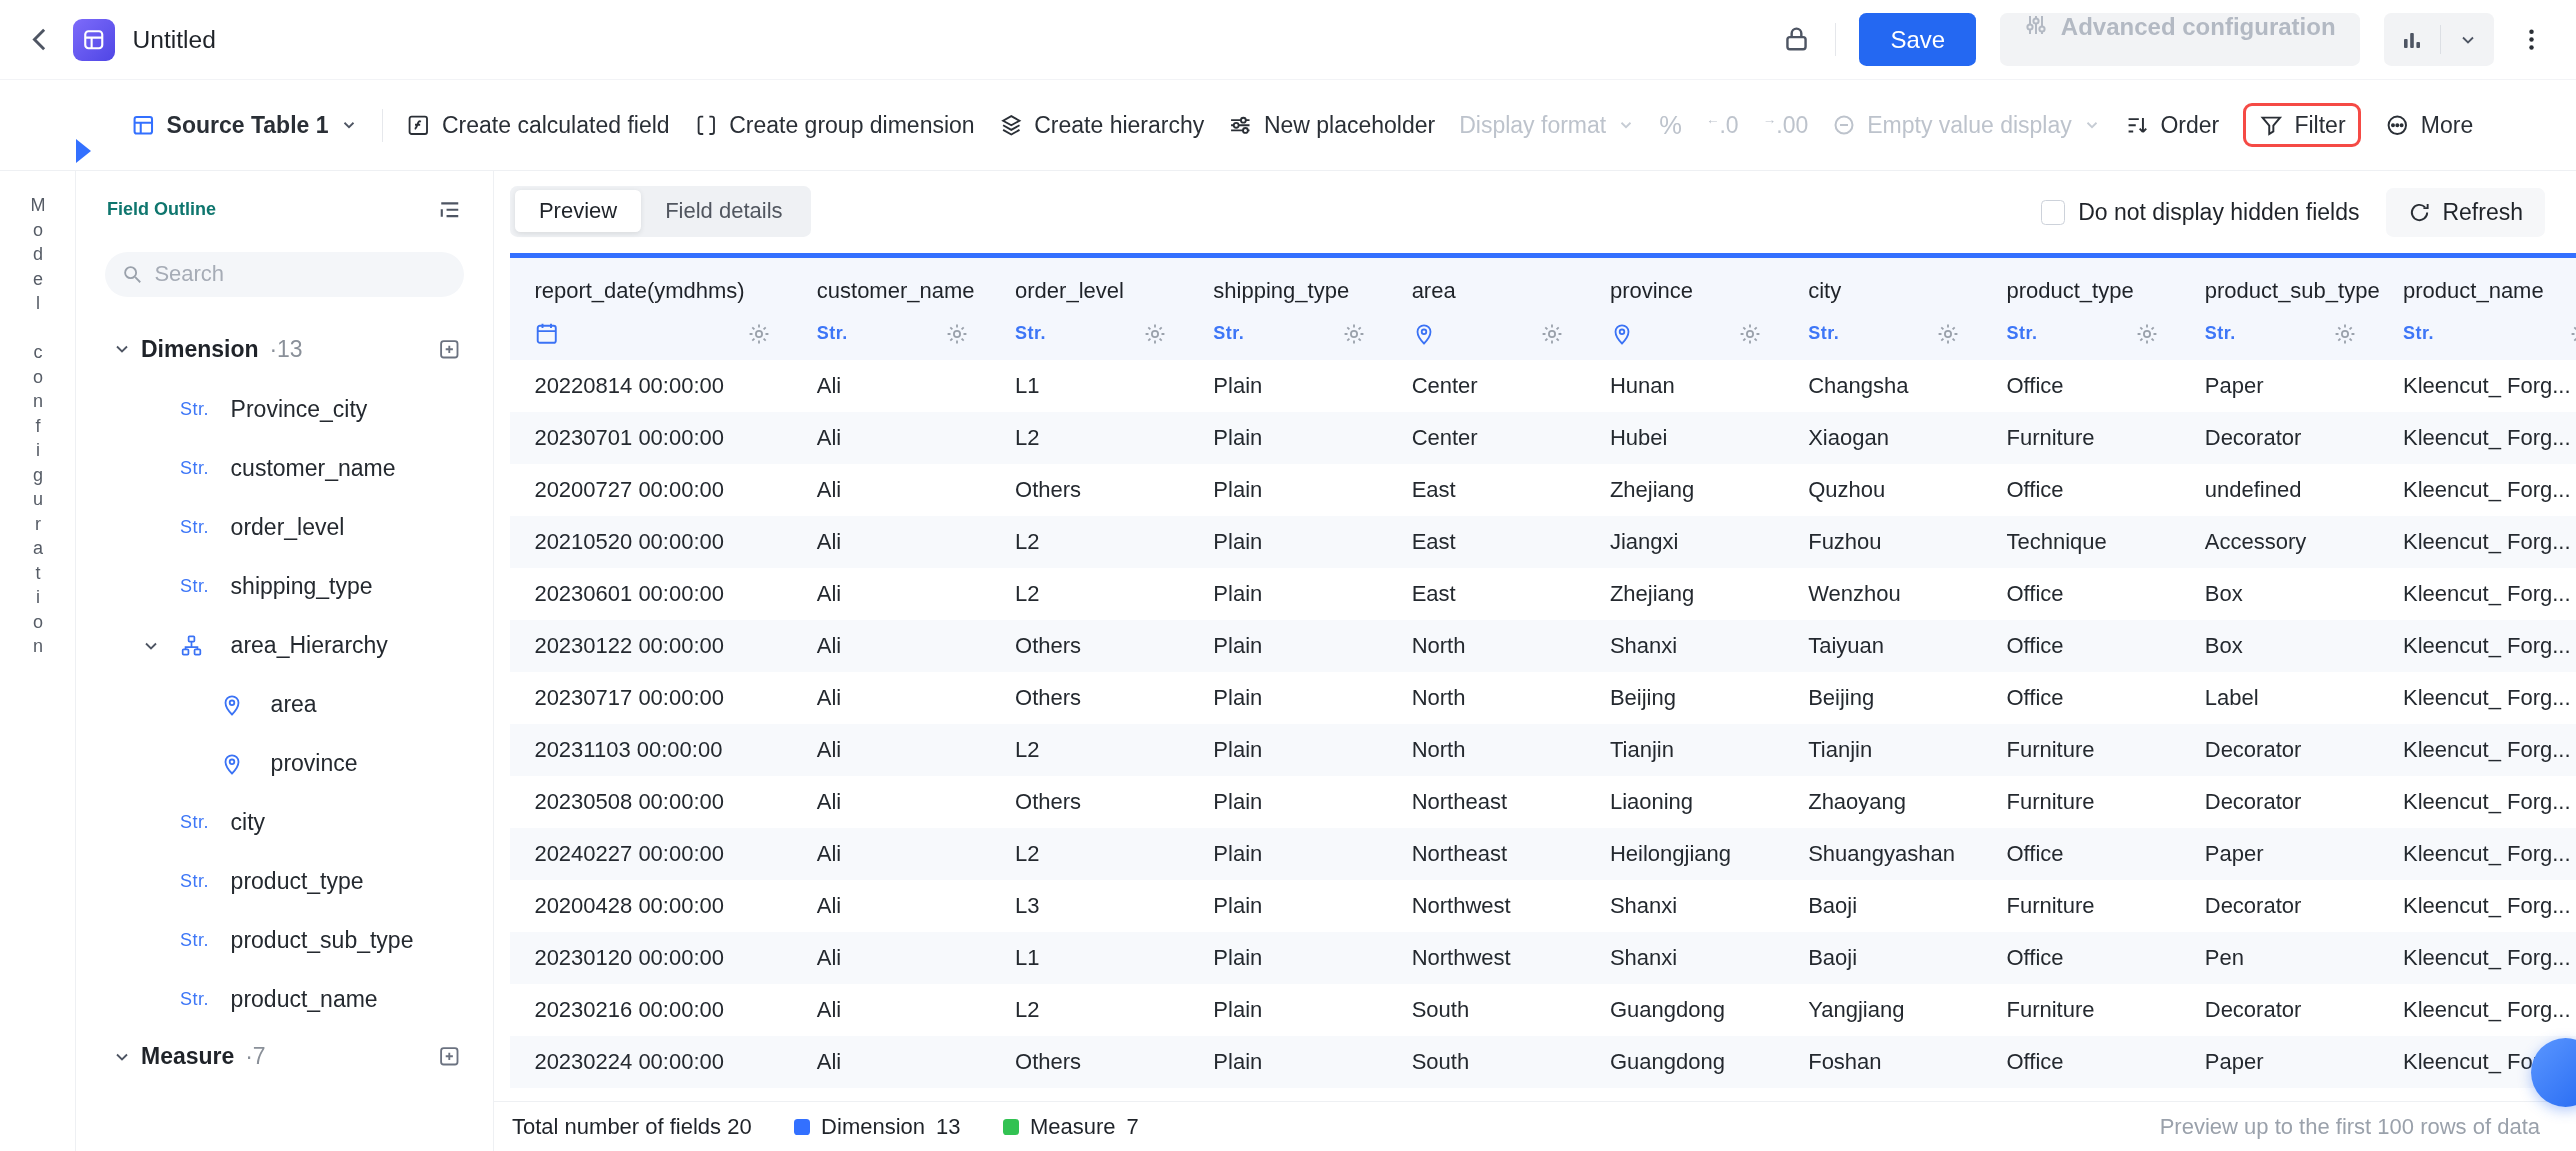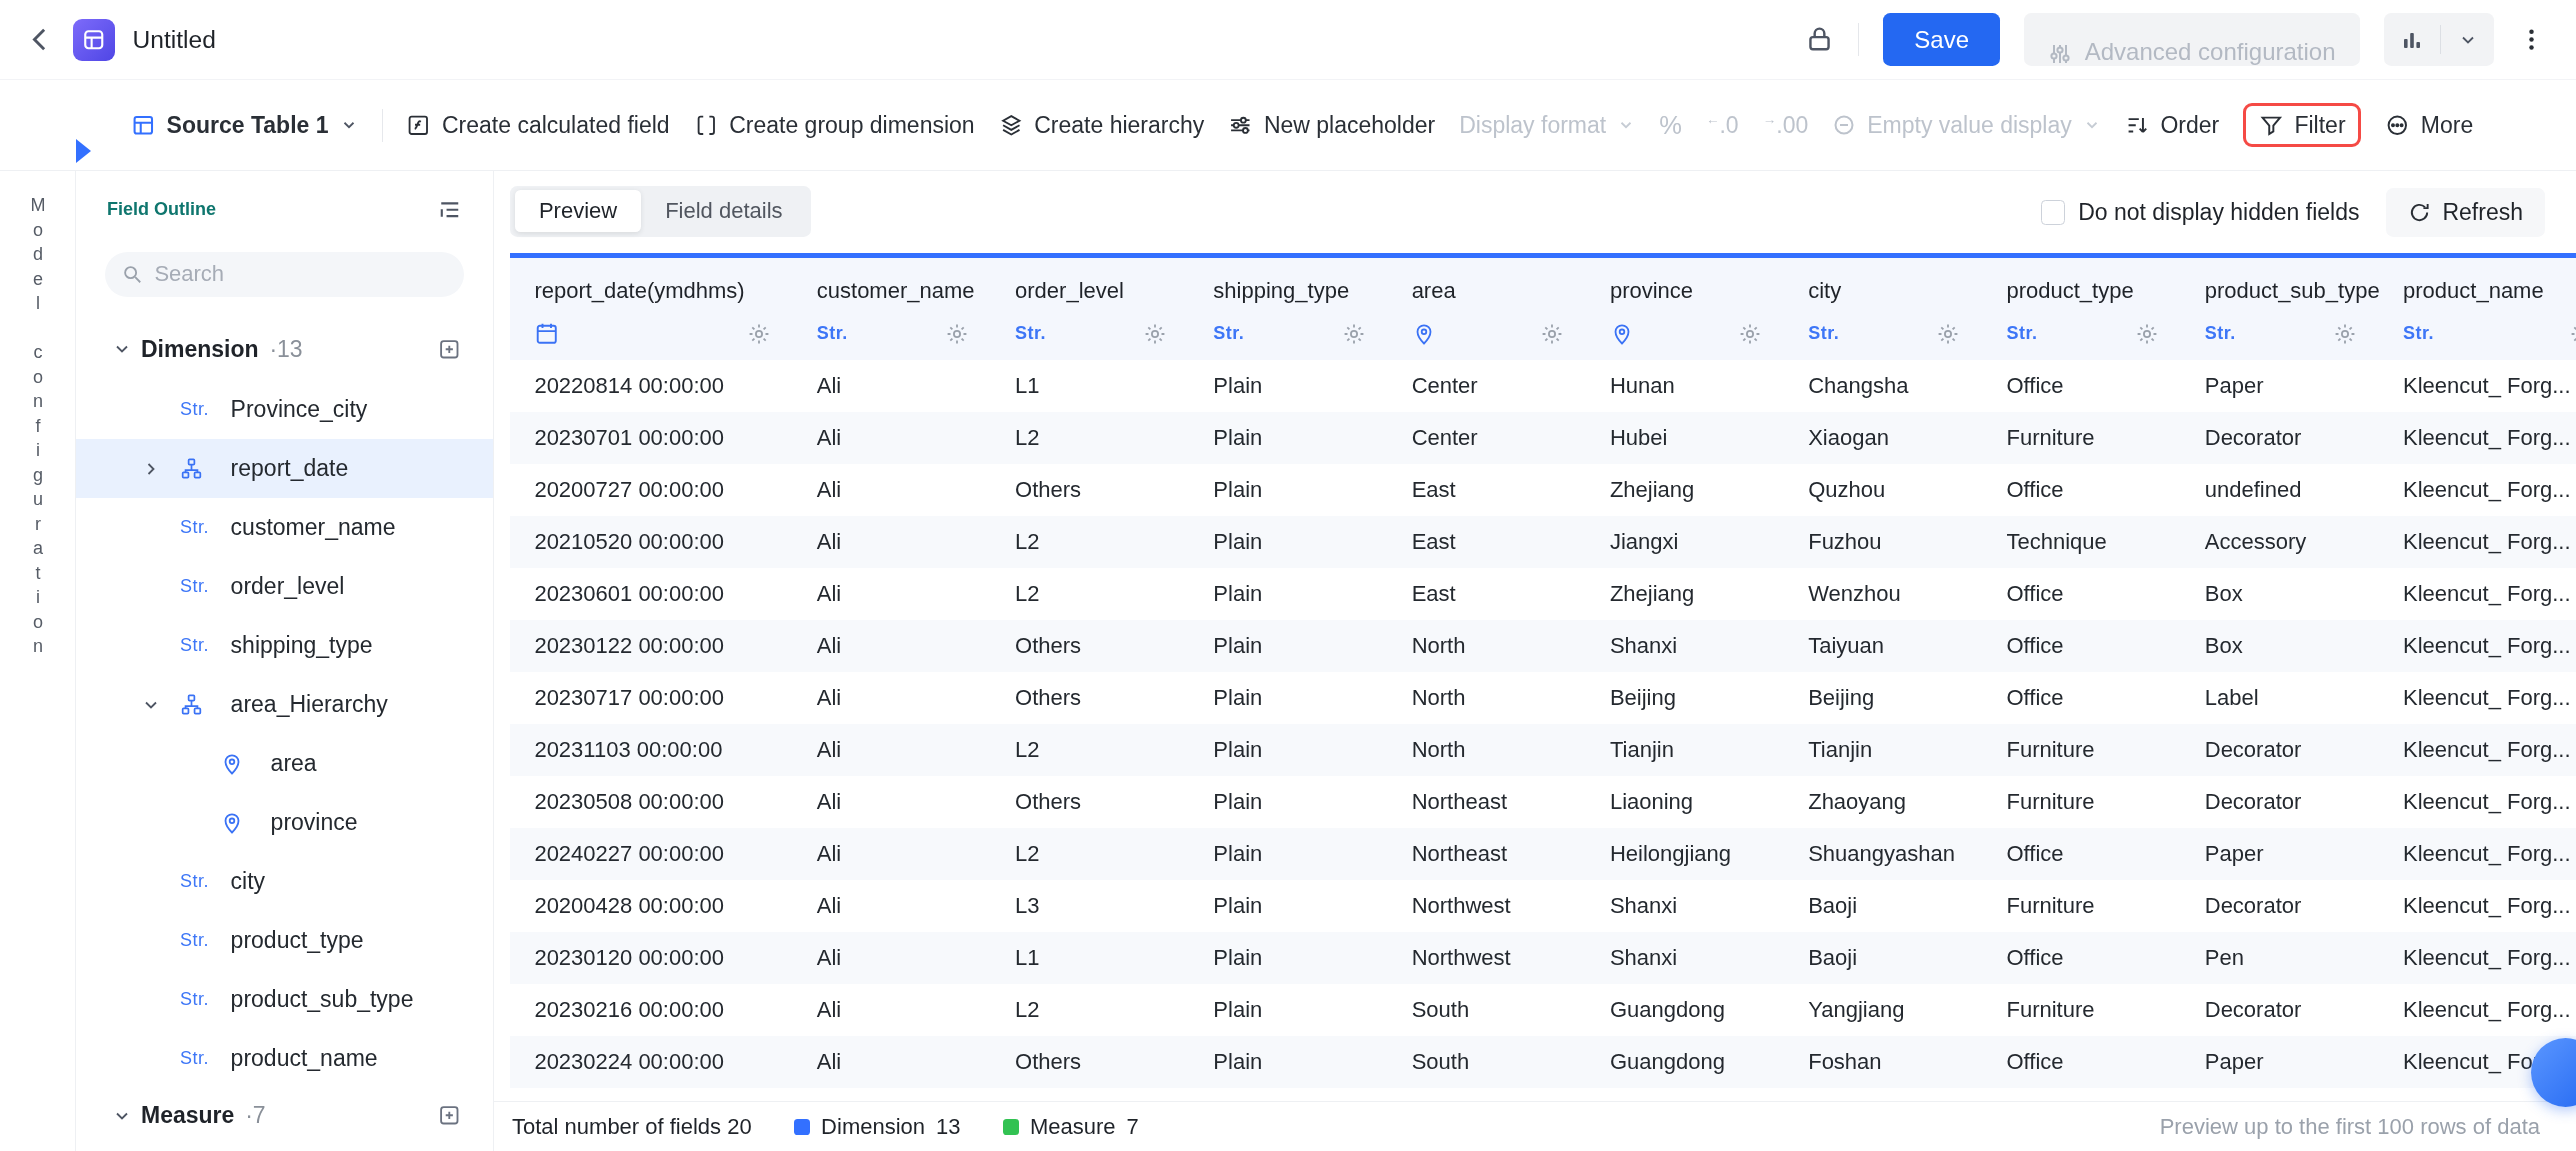--- a/index.html
+++ b/index.html
@@ -12,21 +12,21 @@
   svg { display:block; }
 
   
   .topbar { height:80px; flex:0 0 80px; display:flex; align-items:center; padding:0 31px 0 25.5px; gap:18px; border-bottom:0.9px solid #f2f3f6; background:#fff; }
   .icon-btn { display:flex; align-items:center; justify-content:center; cursor:pointer; }
   .app-icon { width:42px; height:42px; border-radius:9px; background:linear-gradient(135deg,#7d6bfa,#4f46e5); display:flex; align-items:center; justify-content:center; }
   .doc-title { font-size:24.6px; color:#1f2329; }
   .tb-right { margin-left:auto; display:flex; align-items:center; gap:24px; }
   .v-div { width:0.9px; height:33px; background:#e5e7eb; }
   .btn-save { height:53px; padding:0 31px; background:#2468f2; color:#fff; border-radius:7.3px; font-size:24px; display:flex; align-items:center; cursor:pointer; }
-  .btn-adv { height:53px; padding:0 24px; background:#f2f3f5; color:#b3b9c3; border-radius:7.3px; font-size:24px; display:flex; gap:12.7px; align-items:flex-end; cursor:pointer; }
+  .btn-adv { height:53px; padding:0 24px; background:#f2f3f5; color:#b3b9c3; border-radius:7.3px; font-size:24px; display:flex; gap:12.7px; align-items:flex-start; cursor:pointer;font-weight:bold; }
   .btn-chart { height:53px; background:#f2f3f5; border-radius:7.3px; display:flex; align-items:center; cursor:pointer; }
   .btn-chart .seg { padding:0 16.4px; height:100%; display:flex; align-items:center; }
   .btn-chart .seg-sep { width:0.9px; height:29px; background:#dcdfe4; }
 
   
   .toolbar { height:91px; flex:0 0 91px; display:flex; align-items:center; padding:0 27px 0 131px; gap:24px; border-bottom:0.9px solid #eef0f3; background:#fff; white-space:nowrap; overflow:hidden; }
   .ti { display:flex; align-items:center; gap:11px; font-size:23px; color:#2a2f36; cursor:pointer; flex:0 0 auto; }
   .ti.disabled { color:#bdc3cc; cursor:default; }
   .ti .chev svg path { stroke:#4e5563; }
   .ti.disabled .chev svg path { stroke:#c6ccd4; }
@@ -326,36 +326,20 @@
       </span>
     </div>
 
     <div class="sb-items">
         <div class="sb-item">
           <span class="sb-icon">
             <span class="str-badge">Str.</span>
           </span>
           <span class="sb-label">Province_city</span>
         </div>
-        <div class="sb-item selected">
-          <span class="sb-chev">
-            <svg width="20" height="20" viewBox="0 0 24 24" fill="none" stroke="#4e5563" stroke-width="2.2">
-              <path d="M9 6l6 6-6 6"></path>
-            </svg>
-          </span>
-          <span class="sb-icon">
-            <svg width="23" height="23" viewBox="0 0 24 24" fill="none" stroke="#3a72f5" stroke-width="1.8">
-              <rect x="9" y="2.5" width="6" height="5.5" rx="1"></rect>
-              <rect x="2.8" y="16" width="6" height="5.5" rx="1"></rect>
-              <rect x="15.2" y="16" width="6" height="5.5" rx="1"></rect>
-              <path d="M12 8v5.7M5.8 16v-2.3h12.4V16"></path>
-            </svg>
-          </span>
-          <span class="sb-label">report_date</span>
-        </div>
         <div class="sb-item">
           <span class="sb-icon">
             <span class="str-badge">Str.</span>
           </span>
           <span class="sb-label">customer_name</span>
         </div>
         <div class="sb-item">
           <span class="sb-icon">
             <span class="str-badge">Str.</span>
           </span>

